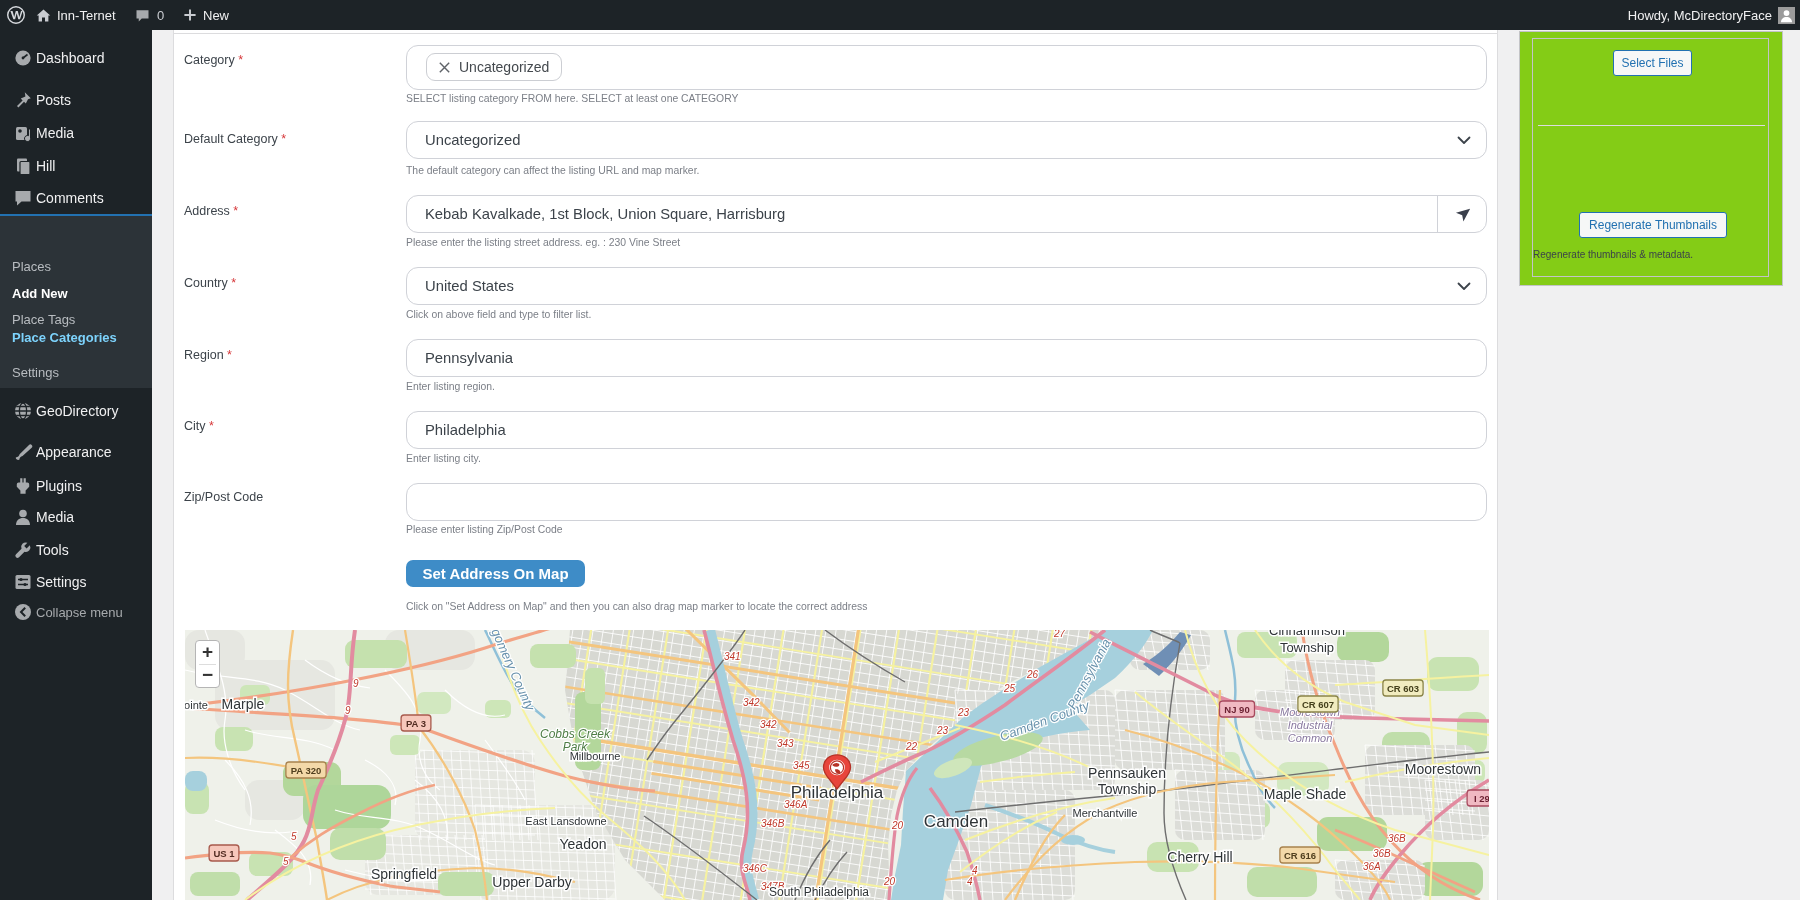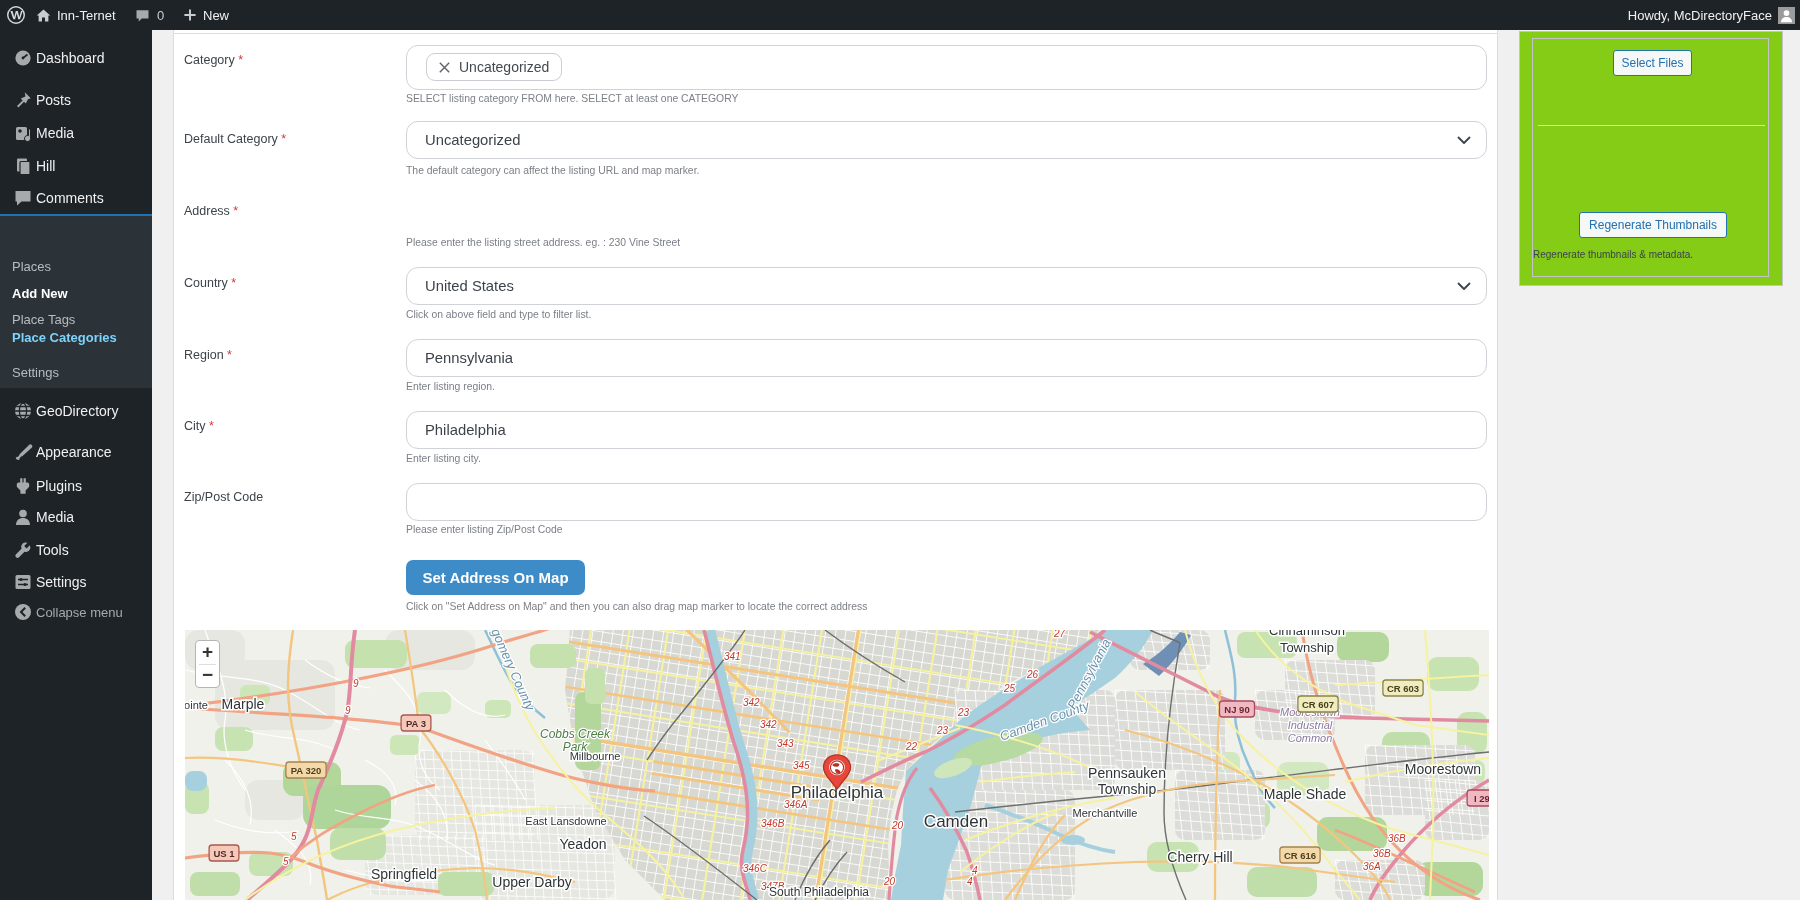--- a/index.html
+++ b/index.html
@@ -14,21 +14,21 @@
 .si{position:absolute;left:12px;font-size:13px;color:#b0b5b9;white-space:nowrap}
 #panel{position:absolute;left:173px;top:30px;width:1325px;height:870px;background:#fff;border-left:1px solid #dcdcde;border-right:1px solid #dcdcde}
 #panel .topline{position:absolute;left:0;top:3px;width:100%;height:1px;background:#dcdcde}
 .flabel{position:absolute;left:10px;font-size:12.5px;color:#3c434a;white-space:nowrap}
 .flabel .req{color:#d63638}
 .field{position:absolute;left:232px;width:1081px;height:38px;background:#fff;border:1px solid #d0d2d8;border-radius:12px}
 .ftext{position:absolute;left:18px;top:50%;transform:translateY(-50%);font-size:14.8px;color:#3c434a;white-space:nowrap}
 .helper{position:absolute;left:232px;font-size:10.4px;color:#7b7f87;white-space:nowrap}
 .chev{position:absolute;right:14px;top:50%;transform:translateY(-50%)}
 .chip{position:absolute;left:19px;top:7px;height:28px;border:1px solid #ccced3;border-radius:9px;display:flex;align-items:center;padding:0 12px 0 10px;font-size:14px;color:#44494e;background:#fff}
-#setbtn{position:absolute;left:232px;top:530px;width:179px;height:35px;background:#3e8cc7;border-radius:7px;color:#fff;font-size:15px;font-weight:bold;display:flex;align-items:center;justify-content:center}
+#setbtn{position:absolute;left:232px;top:530px;width:179px;height:27px;background:#3e8cc7;border-radius:7px;color:#fff;font-size:15px;font-weight:bold;display:flex;align-items:center;justify-content:center}
 #rpanel{position:absolute;left:1519px;top:31px;width:264px;height:255px;background:#84cc16;border:1px solid #c3c4c7}
 #rinner{position:absolute;left:12px;top:6px;width:237px;height:239px;border:1px solid #c3c4c7}
 .wpbtn{position:absolute;background:#f6f7f7;border:1px solid #2271b1;border-radius:3px;color:#2271b1;font-size:12px;display:flex;align-items:center;justify-content:center}
 #map{position:absolute;left:185px;top:630px;width:1304px;height:270px;overflow:hidden}
 #zoomctl{position:absolute;left:195px;top:640px;width:25px;height:48px;background:#fff;border:1px solid #b5b5b5;border-radius:4px;z-index:5}
 #zoomctl .zb{position:absolute;left:0;width:23px;height:23px;text-align:center;font-size:19px;font-weight:bold;color:#333;line-height:22px}
 </style></head>
 <body>
 
 <div id="adminbar">
@@ -174,20 +174,28 @@
 <div class="helper" style="top:63px">SELECT listing category FROM here. SELECT at least one CATEGORY</div>
 <div class="flabel" style="top:102px">Default Category <span class="req">*</span></div>
 <div class="field" style="top:91px">
       <span class="ftext">Uncategorized</span>
       <svg class="chev" width="16" height="16" viewBox="0 0 16 16">
         <path d="M2.5 5.5 8 11l5.5-5.5" stroke="#3c434a" stroke-width="1.8" fill="none" stroke-linecap="round" stroke-linejoin="round"></path>
       </svg>
     </div>
 <div class="helper" style="top:135px">The default category can affect the listing URL and map marker.</div>
 <div class="flabel" style="top:174px">Address <span class="req">*</span></div>
+<div class="field" style="top:165px">
+      <span class="ftext">Kebab Kavalkade, 1st Block, Union Square, Harrisburg</span>
+<div style="position:absolute;right:0;top:0;width:49px;height:36px;border-left:1px solid #d0d2d8;border-radius:0 7px 7px 0">
+<svg width="15" height="15" viewBox="0 0 16 16" style="position:absolute;left:17px;top:11px">
+          <path d="M15.2.8 10 15.3 7.8 8.9.8 7z" fill="#3a3f4b" transform="rotate(8 8 8)"></path>
+        </svg>
+</div>
+    </div>
 <div class="helper" style="top:207px">Please enter the listing street address. eg. : 230 Vine Street</div>
 <div class="flabel" style="top:246px">Country <span class="req">*</span></div>
 <div class="field" style="top:237px">
       <span class="ftext">United States</span>
       <svg class="chev" width="16" height="16" viewBox="0 0 16 16">
         <path d="M2.5 5.5 8 11l5.5-5.5" stroke="#3c434a" stroke-width="1.8" fill="none" stroke-linecap="round" stroke-linejoin="round"></path>
       </svg>
     </div>
 <div class="helper" style="top:279px">Click on above field and type to filter list.</div>
 <div class="flabel" style="top:318px">Region <span class="req">*</span></div>

